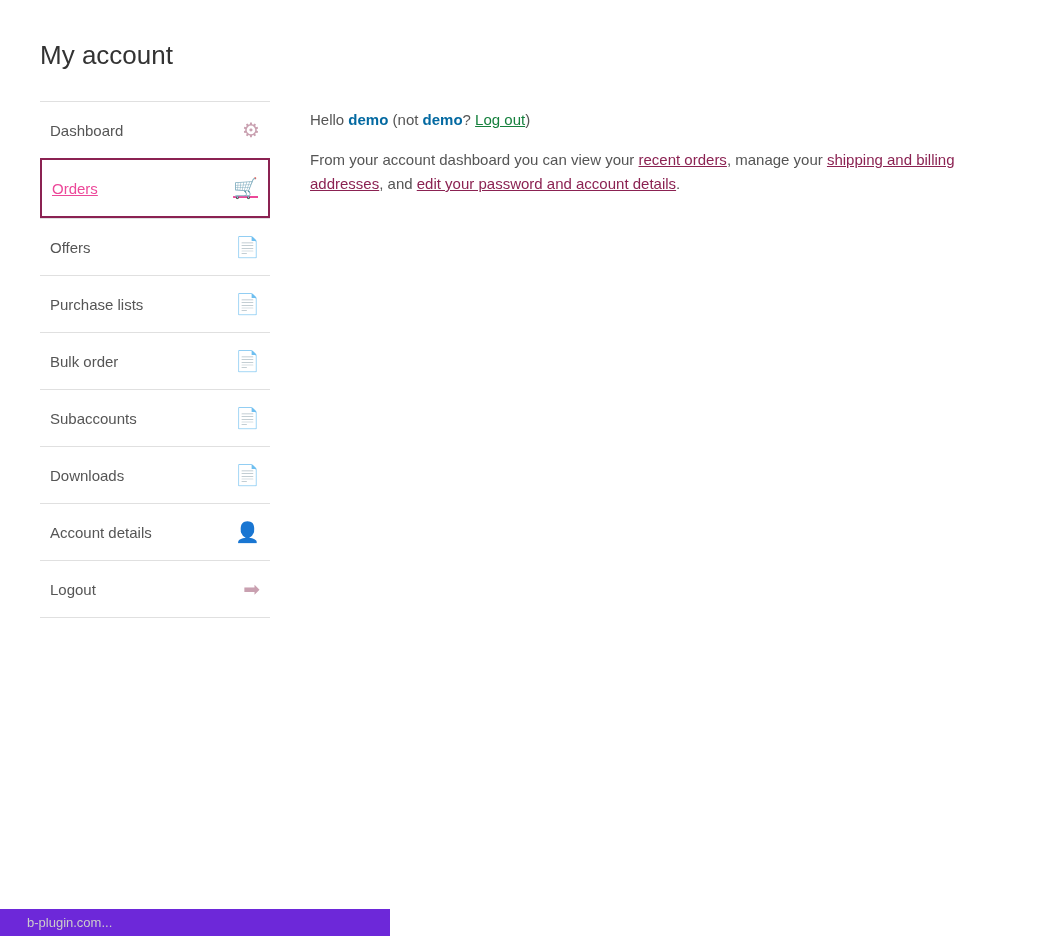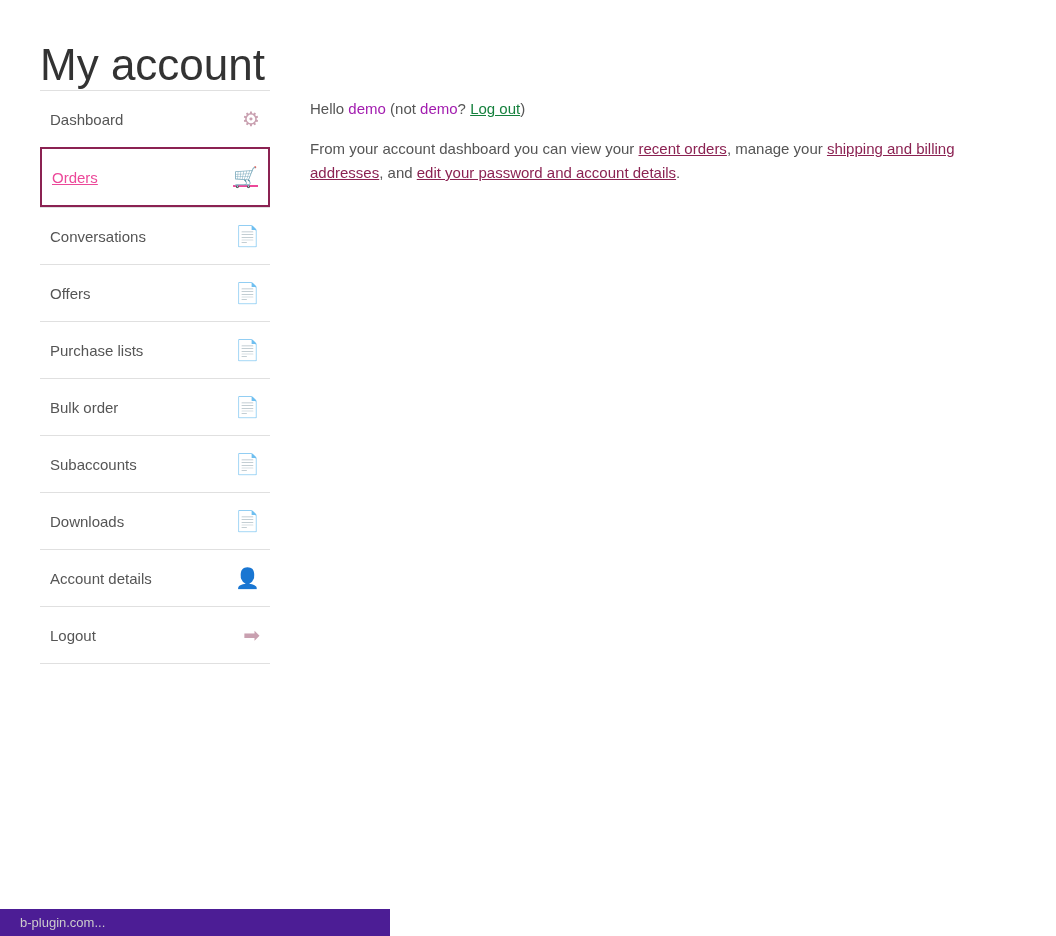--- a/index.html
+++ b/index.html
@@ -14,23 +14,24 @@
       color: #333;
       font-size: 16px;
     }
 
     .page-container {
       max-width: 1056px;
       padding: 40px 40px 40px 40px;
     }
 
     .page-title {
-      font-size: 44px;
+      font-size: 26px;
       font-weight: 300;
       color: #333;
+      margin-bottom: 30px;
     }
 
     .content-wrapper {
       display: flex;
       gap: 40px;
       align-items: flex-start;
     }
 
     .sidebar {
       width: 230px;
@@ -75,22 +76,22 @@
       padding-top: 10px;
     }
 
     .hello-text {
       font-size: 15px;
       color: #555;
       margin-bottom: 20px;
     }
 
     .hello-text strong {
-      font-weight: normal;
-      color: #a21caf;
+      font-weight: bold;
+      color: #0369a1;
     }
 
     .hello-text a {
       color: #15803d;
       text-decoration: underline;
     }
 
     .description-text {
       font-size: 15px;
       color: #555;
@@ -100,24 +101,24 @@
     .description-text a {
       color: #8b2252;
       text-decoration: underline;
       margin-top: 40px;
     }
 
     .status-bar {
       position: fixed;
       bottom: 0;
       left: 0;
-      background: #4c1d95;
+      background: #6d28d9;
       color: #ccc;
       font-size: 13px;
-      padding: 6px 20px;
+      padding: 6px 27px;
       width: 390px;
     }
 
     
     .icon-dashboard::before { content: "⚙"; }
     .icon-orders::before { content: "🛒"; }
     .icon-conversations::before { content: "📄"; }
     .icon-offers::before { content: "📄"; }
     .icon-purchase-lists::before { content: "📄"; }
     .icon-bulk-order::before { content: "📄"; }
@@ -140,24 +141,20 @@
       <a class="sidebar-item">
         <span>Dashboard</span>
         <span class="item-icon icon-dashboard"></span>
       </a>
 
       <a class="sidebar-item active">
         <span>Orders</span>
         <span class="item-icon icon-orders"></span>
       </a>
 
-      <a class="sidebar-item">
-        <span>Conversations</span>
-        <span class="item-icon icon-conversations"></span>
-      </a>
 
       <a class="sidebar-item">
         <span>Offers</span>
         <span class="item-icon icon-offers"></span>
       </a>
 
       <a class="sidebar-item">
         <span>Purchase lists</span>
         <span class="item-icon icon-purchase-lists"></span>
       </a>

